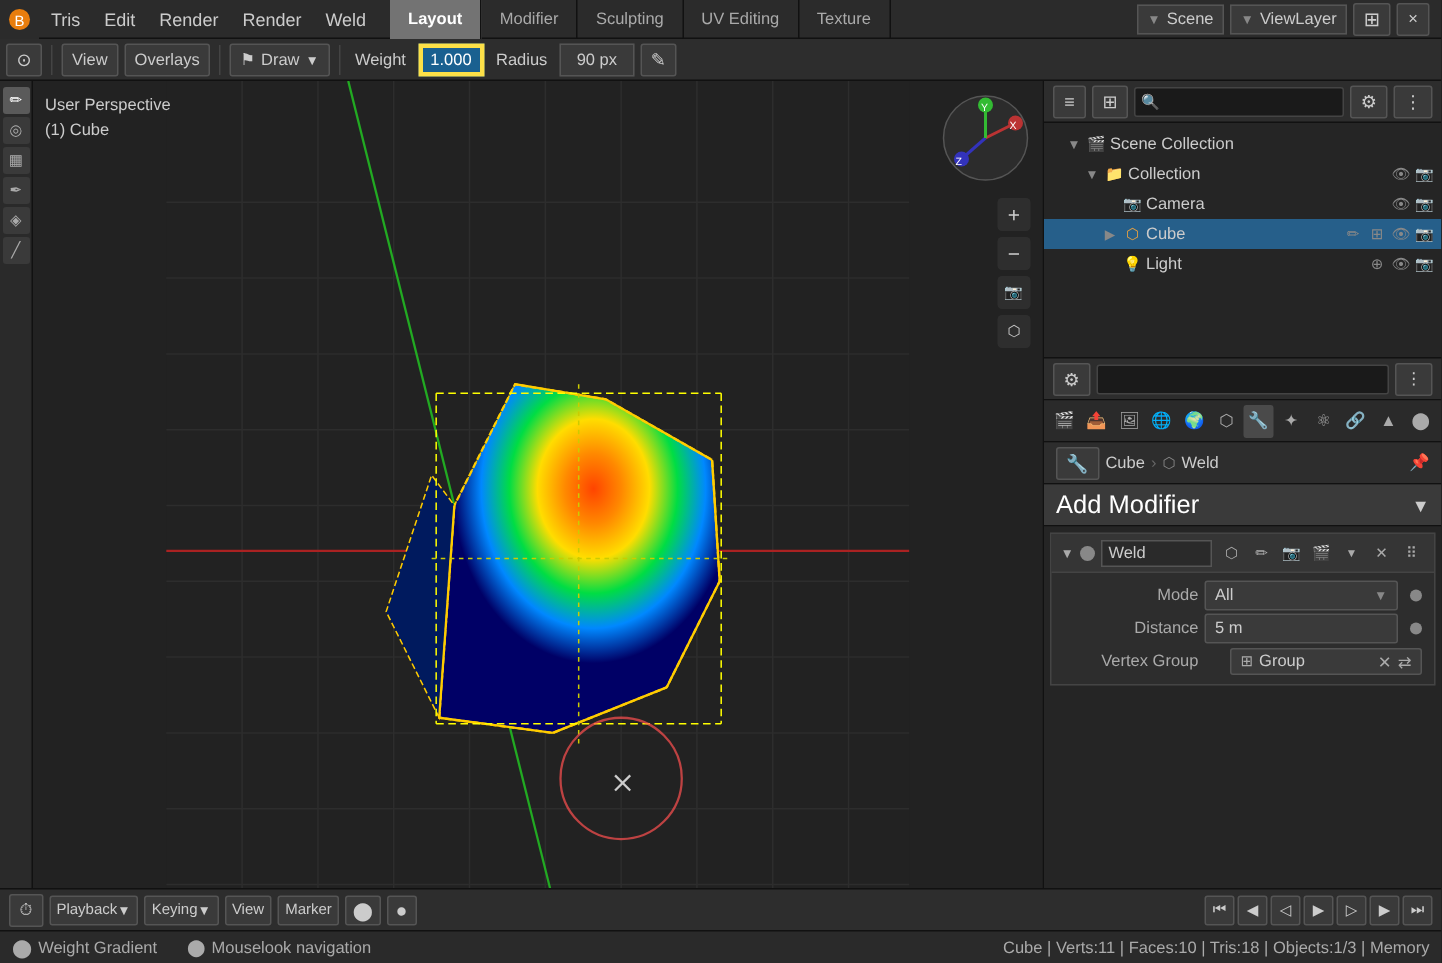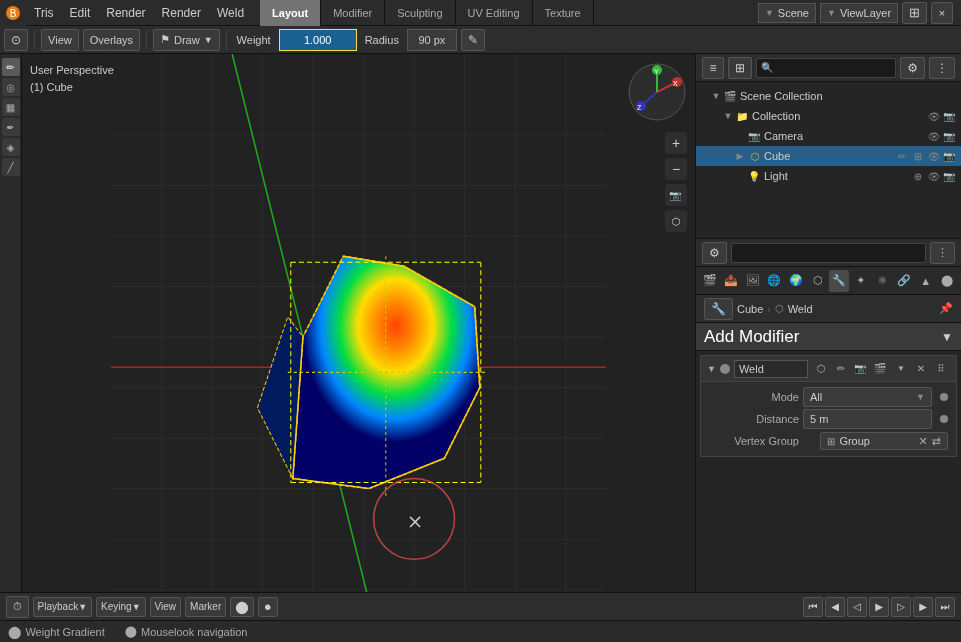--- a/index.html
+++ b/index.html
@@ -111,23 +111,23 @@
       border-radius: 2px;
     }
     .header-sep { width: 1px; height: 20px; background: #444; margin: 0 2px; }
     .header-label {
       font-size: 11px;
       color: #ccc;
       padding: 0 4px;
     }
     .weight-field {
       background: #1a6090;
-      border: 1px solid #fde047;
+      border: 3px solid #fde047;
       color: #fff;
-      width: 78px;
+      width: 44px;
       height: 22px;
       display: flex;
       align-items: center;
       justify-content: center;
       font-size: 11px;
     }
     .radius-field {
       background: #3a3a3a;
       border: 1px solid #555;
       color: #ccc;
@@ -866,13 +866,16 @@
   </div>
 </div>
 
 <div class="status-bar">
   <div class="status-left">
     <span class="status-icon">⬤</span>
     <span>Weight Gradient</span>
     <span style="margin-left:16px">⬤</span>
     <span>Mouselook navigation</span>
   </div>
+  <div class="status-right">
+    <span>Cube | Verts:11 | Faces:10 | Tris:18 | Objects:1/3 | Memory</span>
+  </div>
 </div>
 
 </body></html>

